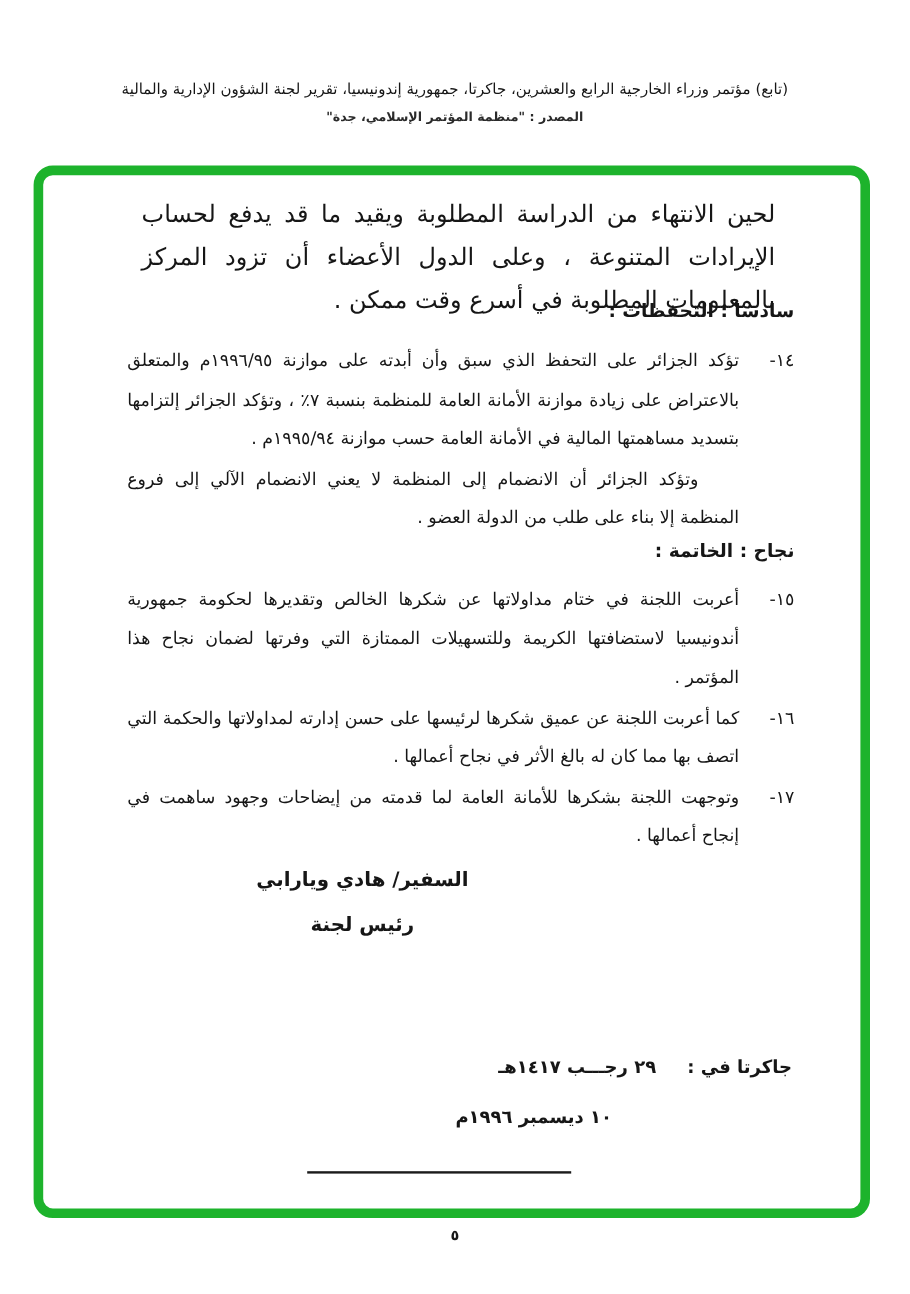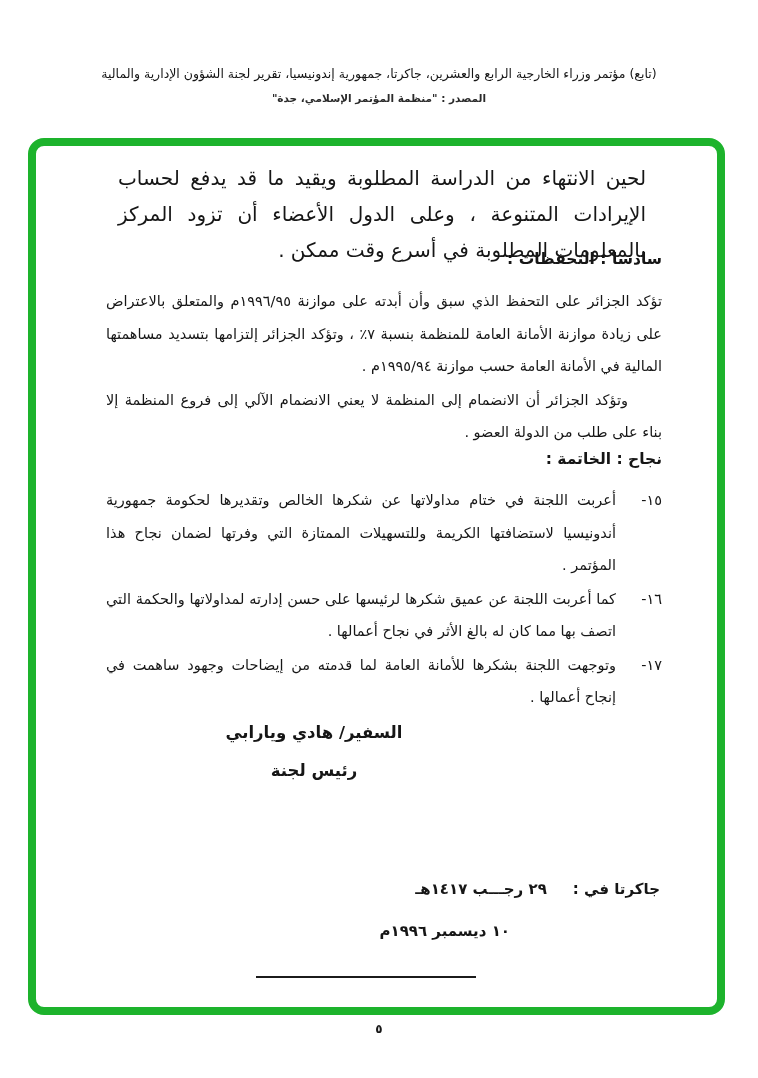--- a/index.html
+++ b/index.html
@@ -45,21 +45,21 @@
   }
   .items-a{top:285px;}
   .items-b{top:484px;}
   .item{display:flex;direction:rtl;}
   .item + .item{margin-top:1px;}
   .item-num{flex:0 0 46px;white-space:nowrap;}
   .item-body{flex:1;text-align:justify;text-justify:inter-word;}
   .item-cont{margin-top:1px;text-indent:34px;text-align:justify;text-justify:inter-word;}
   
   .signature{
-    position:absolute;top:714px;left:156px;width:316px;
+    position:absolute;top:714px;left:144px;width:316px;
     text-align:center;font-weight:bold;font-size:16.5px;line-height:38px;
   }
   
   .dateline{
     position:absolute;top:876px;right:98px;width:340px;
     font-weight:bold;font-size:15px;line-height:26px;
   }
   .dateline-row{display:flex;direction:rtl;align-items:baseline;}
   .dateline-label{white-space:nowrap;}
   .dateline-hijri{margin-right:26px;white-space:nowrap;}
@@ -83,20 +83,21 @@
   <div class="hdr2">المصدر :  "منظمة المؤتمر الإسلامي، جدة"</div>
 
   <div class="frame"></div>
 
   <div class="intro">لحين الانتهاء من الدراسة المطلوبة ويقيد ما قد يدفع لحساب الإيرادات المتنوعة ، وعلى الدول الأعضاء أن تزود المركز بالمعلومات المطلوبة في أسرع وقت ممكن .</div>
 
   <div class="sec-heading h6">سادسا : التحفظات :</div>
 
   <div class="items items-a">
     <div class="item">
+      <span class="item-num">١٤-</span>
       <div class="item-body">
         <div>تؤكد الجزائر على التحفظ الذي سبق وأن أبدته على موازنة ١٩٩٦/٩٥م والمتعلق بالاعتراض على زيادة موازنة الأمانة العامة للمنظمة بنسبة ٧٪ ، وتؤكد الجزائر إلتزامها بتسديد مساهمتها المالية في الأمانة العامة حسب موازنة ١٩٩٥/٩٤م .</div>
         <div class="item-cont">وتؤكد الجزائر أن الانضمام إلى المنظمة لا يعني الانضمام الآلي إلى فروع المنظمة إلا بناء على طلب من الدولة العضو .</div>
       </div>
     </div>
   </div>
 
   <div class="sec-heading h7">نجاح : الخاتمة :</div>
 
   <div class="items items-b">

